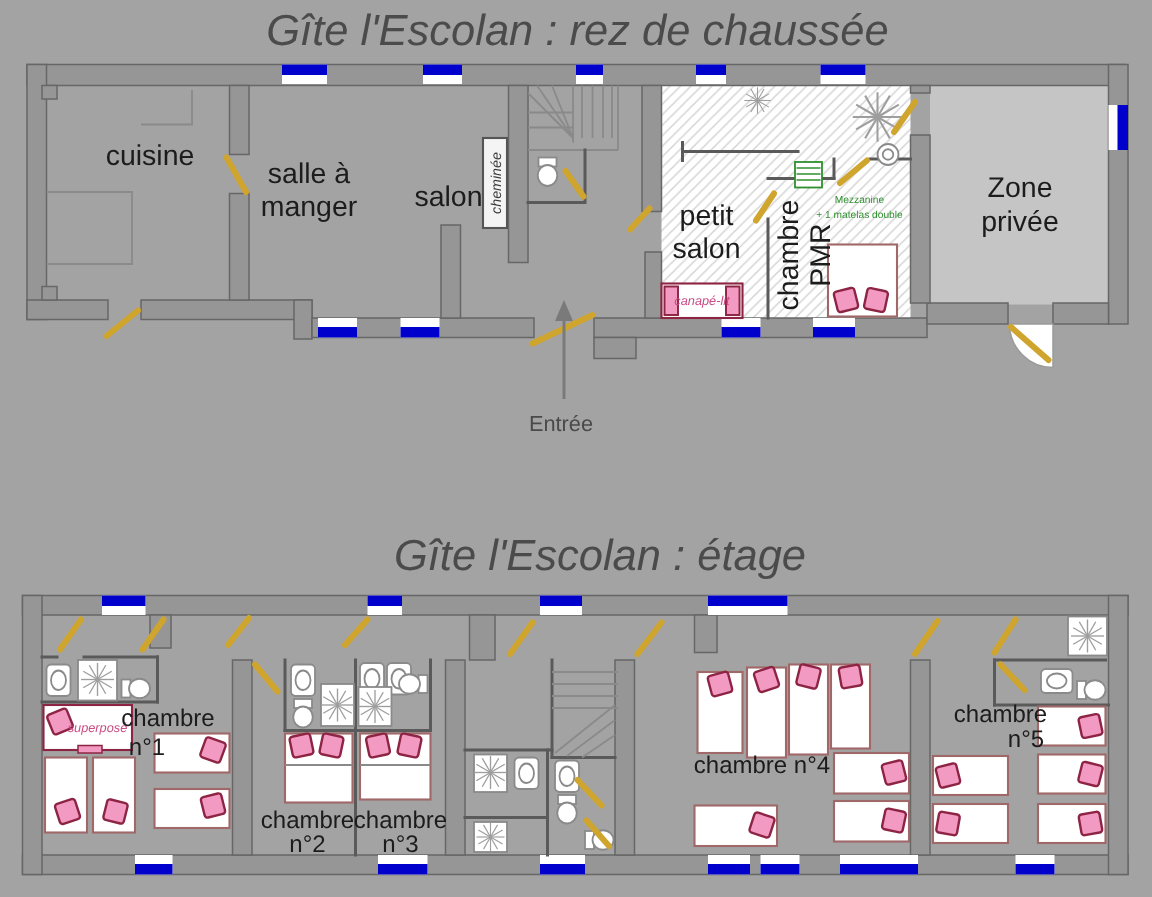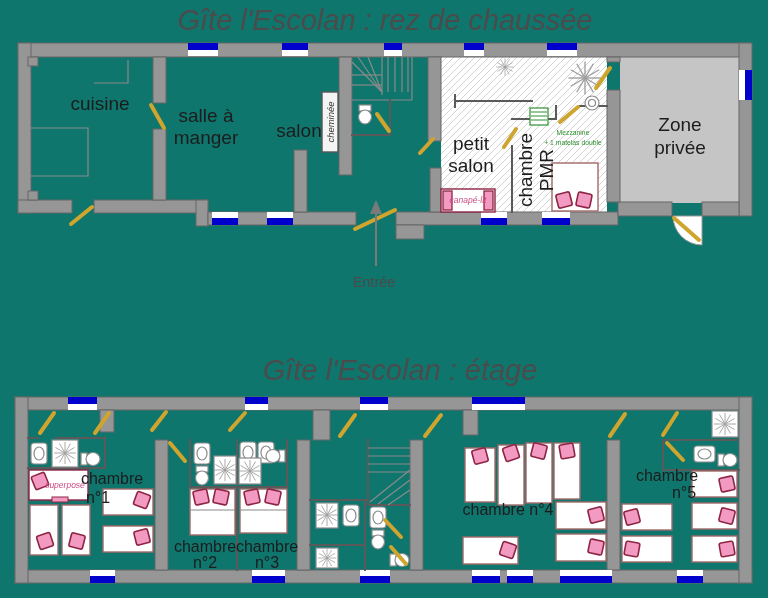--- a/index.html
+++ b/index.html
@@ -1,17 +1,17 @@
 <!DOCTYPE html>
 <html><head>
 <meta charset="utf-8">
 <style>
   html,body{margin:0;padding:0;background:#fff;}
   body{width:768px;height:598px;font-family:"Liberation Sans",sans-serif;}
-  #stage{position:relative;width:768px;height:598px;background:#0f766e;overflow:hidden;text-align:right;}
+  #stage{position:relative;width:768px;height:598px;background:#a3a3a3;overflow:hidden;text-align:right;}
   svg{position:absolute;top:0;left:0;}
   .wall{fill:#969696;stroke:#676767;stroke-width:1;}
   .thin{stroke:#5a5a5a;stroke-width:2;fill:none;stroke-linecap:square;}
   .hair{stroke:#8a8a8a;stroke-width:1.2;fill:none;}
   .door{stroke:#cfa52e;stroke-width:4;stroke-linecap:round;fill:none;}
   .bed{fill:#ffffff;stroke:#a06868;stroke-width:1.4;}
   .bedred{fill:#ffffff;stroke:#8e2443;stroke-width:1.4;}
   .fix{fill:#ffffff;stroke:#8a8a8a;stroke-width:1.2;}
   .burst line{stroke:#9e9e9e;stroke-width:0.9;}
   .t-title{font-size:29px;font-style:italic;fill:#4b4b4b;}

